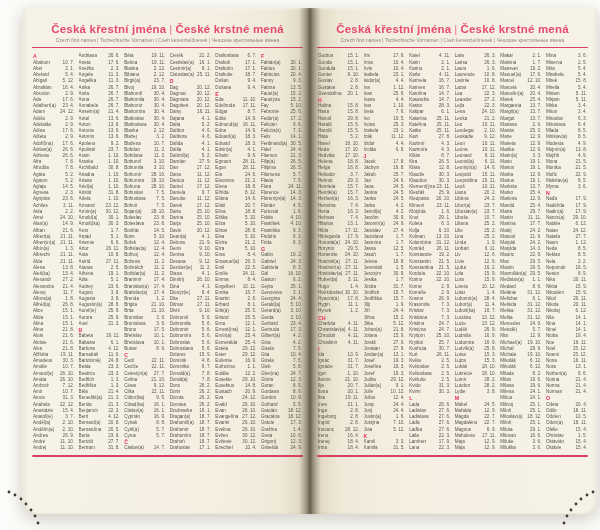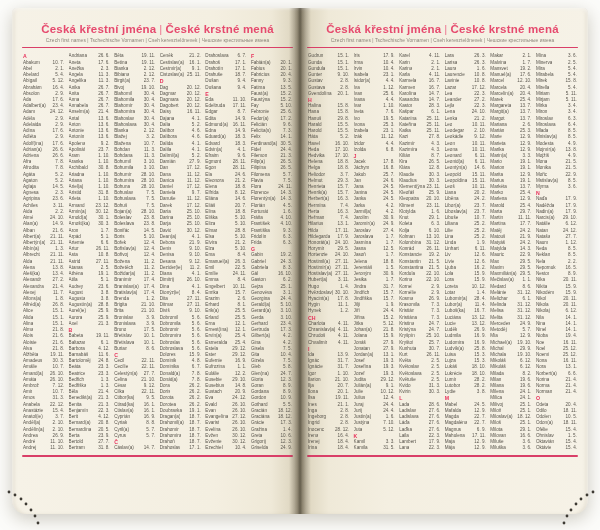--- a/index.html
+++ b/index.html
@@ -2,21 +2,21 @@
 <html><head>
 <meta charset="utf-8">
 <style>
   html,body{margin:0;padding:0;}
   body{
     width:600px;height:530px;position:relative;overflow:hidden;
     background:#fcfcfa;
     font-family:"Liberation Sans",sans-serif;
   }
   .book{
-    position:absolute;left:12px;top:8px;width:576px;height:506px;
+    position:absolute;left:22px;top:8px;width:576px;height:506px;
     display:flex;
     filter:drop-shadow(0 5px 9px rgba(95,85,60,.30));
   }
   .page{
     width:50%;height:100%;position:relative;box-sizing:border-box;
     background:#f3eee0;
     padding:15px 7px 0 10px;
   }
   .page.left{
     border-radius:5px 0 0 14px;

